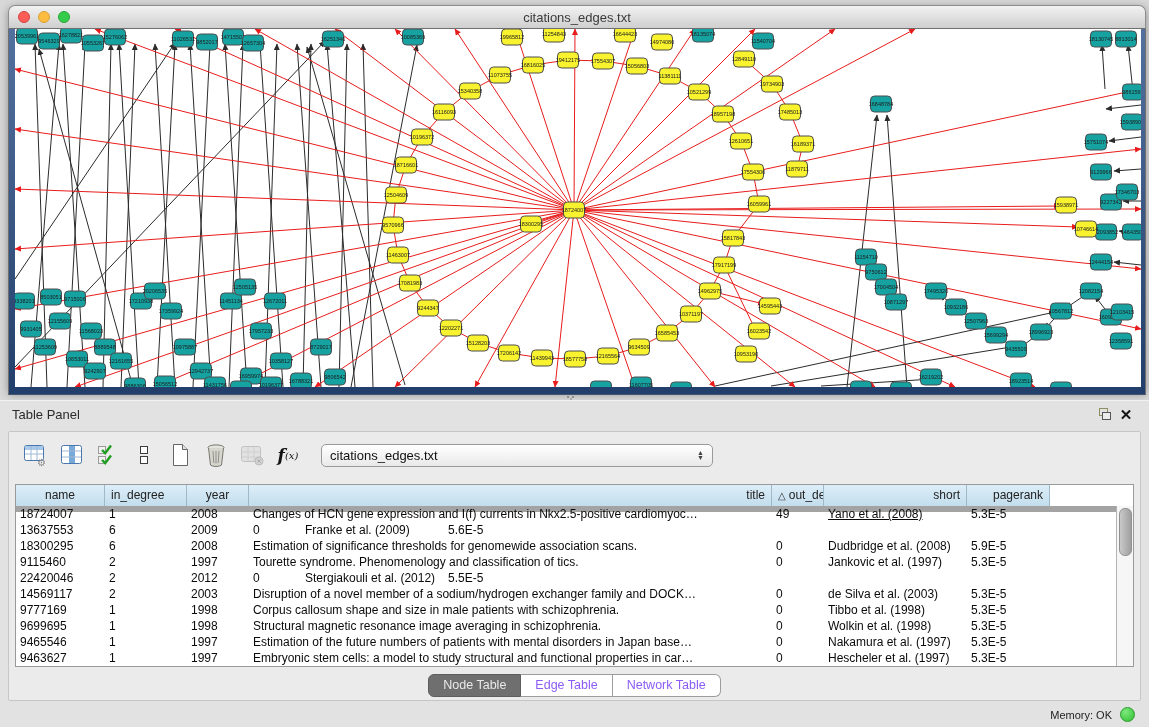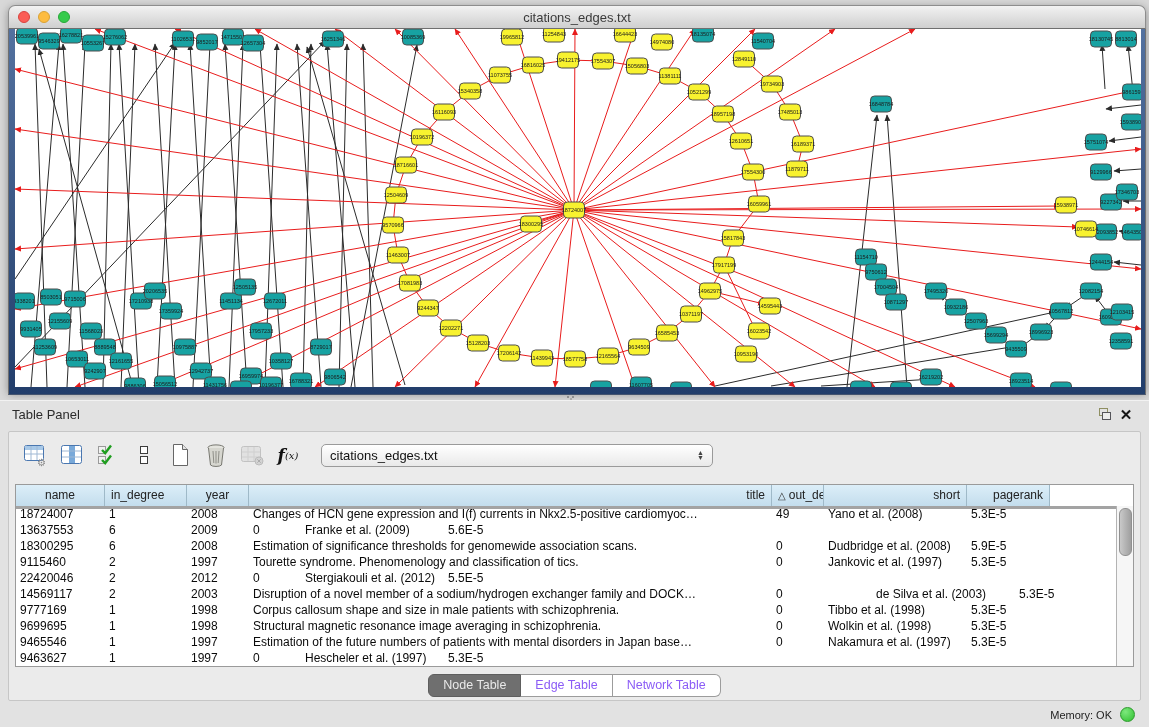--- a/index.html
+++ b/index.html
@@ -43,21 +43,21 @@
   .fx-f{font-family:"DejaVu Serif",serif;font-style:italic;font-weight:bold;font-size:17px;color:#111;}
   .fx-x{font-family:"DejaVu Serif",serif;font-style:italic;font-size:10px;color:#111;}
   .net-select{margin-left:12px;width:392px;height:23px;border:1px solid #9a9a9a;border-radius:5px;
     background:linear-gradient(#ffffff,#e9e9e9);display:flex;align-items:center;padding:0 8px;box-sizing:border-box;}
   .net-select .val{flex:1;font-size:13px;color:#111;}
   .stepper{display:flex;flex-direction:column;line-height:5px;font-size:7px;color:#444;}
 
   
   .table-wrap{position:relative;margin:6px 0 0 6px;width:1119px;height:183px;background:#fff;
     border:1px solid #9a9a9a;box-sizing:border-box;overflow:hidden;}
-  .thead{display:flex;height:21px;border-bottom:3px solid #a3a3a3;background:#fff;}
+  .thead{display:flex;height:21px;border-bottom:6px solid #a3a3a3;background:#fff;}
   .th{box-sizing:border-box;height:21px;line-height:20px;font-size:12px;color:#222;
     background:linear-gradient(#dceef8,#c3dded);border-right:1px solid #9fb9c8;
     padding:0 6px;white-space:nowrap;overflow:hidden;}
   .th .sort{font-size:10px;color:#333;margin-right:3px;}
   .th-filler{flex:1;background:#fff;border-right:none;}
   .tbody{position:absolute;left:0;right:17px;top:21px;bottom:0;overflow:hidden;}
   .tr{display:flex;height:16px;}
   .td{box-sizing:border-box;font-size:12px;color:#0a0a0a;line-height:16px;padding:0 4px;
     white-space:nowrap;overflow:hidden;}
   .vscroll{position:absolute;top:21px;right:0;bottom:0;width:17px;background:#f6f6f6;
@@ -838,21 +838,21 @@
             <div class="th" style="width: 83px; text-align: right;">pagerank</div>
             <div class="th th-filler"></div>
           </div>
         <div class="tbody">
             <div class="tr">
               <div class="td" style="width: 89px;">18724007</div>
               <div class="td" style="width: 82px;">1</div>
               <div class="td" style="width: 62px;">2008</div>
               <div class="td" style="width: 523px;">Changes of HCN gene expression and I(f) currents in Nkx2.5-positive cardiomyoc…</div>
               <div class="td" style="width: 52px;">49</div>
-              <div class="td" style="width: 143px;">Yano et al. (2008)</div>
+              <div class="td" style="width: 143px; text-decoration: underline;">Yano et al. (2008)</div>
               <div class="td" style="width: 83px;">5.3E-5</div>
             </div>
             <div class="tr">
               <div class="td" style="width: 89px;">13637553</div>
               <div class="td" style="width: 82px;">6</div>
               <div class="td" style="width: 62px;">2009</div>
               <div class="td" style="width: 52px;">0</div>
               <div class="td" style="width: 143px;">Franke et al. (2009)</div>
               <div class="td" style="width: 83px;">5.6E-5</div>
             </div>
@@ -881,21 +881,21 @@
               <div class="td" style="width: 52px;">0</div>
               <div class="td" style="width: 143px;">Stergiakouli et al. (2012)</div>
               <div class="td" style="width: 83px;">5.5E-5</div>
             </div>
             <div class="tr">
               <div class="td" style="width: 89px;">14569117</div>
               <div class="td" style="width: 82px;">2</div>
               <div class="td" style="width: 62px;">2003</div>
               <div class="td" style="width: 523px;">Disruption of a novel member of a sodium/hydrogen exchanger family and DOCK…</div>
               <div class="td" style="width: 52px;">0</div>
-              <div class="td" style="width: 143px; margin-left: 48px;">de Silva et al. (2003)</div>
+              <div class="td" style="width: 143px;">de Silva et al. (2003)</div>
               <div class="td" style="width: 83px;">5.3E-5</div>
             </div>
             <div class="tr">
               <div class="td" style="width: 89px;">9777169</div>
               <div class="td" style="width: 82px;">1</div>
               <div class="td" style="width: 62px;">1998</div>
               <div class="td" style="width: 523px;">Corpus callosum shape and size in male patients with schizophrenia.</div>
               <div class="td" style="width: 52px;">0</div>
               <div class="td" style="width: 143px;">Tibbo et al. (1998)</div>
               <div class="td" style="width: 83px;">5.3E-5</div>
@@ -915,20 +915,21 @@
               <div class="td" style="width: 62px;">1997</div>
               <div class="td" style="width: 523px;">Estimation of the future numbers of patients with mental disorders in Japan base…</div>
               <div class="td" style="width: 52px;">0</div>
               <div class="td" style="width: 143px;">Nakamura et al. (1997)</div>
               <div class="td" style="width: 83px;">5.3E-5</div>
             </div>
             <div class="tr">
               <div class="td" style="width: 89px;">9463627</div>
               <div class="td" style="width: 82px;">1</div>
               <div class="td" style="width: 62px;">1997</div>
+              <div class="td" style="width: 523px;">Embryonic stem cells: a model to study structural and functional properties in car…</div>
               <div class="td" style="width: 52px;">0</div>
               <div class="td" style="width: 143px;">Hescheler et al. (1997)</div>
               <div class="td" style="width: 83px;">5.3E-5</div>
             </div>
           </div>
         <div class="vscroll">
           <div class="vthumb"></div>
         </div>
       </div>
 

